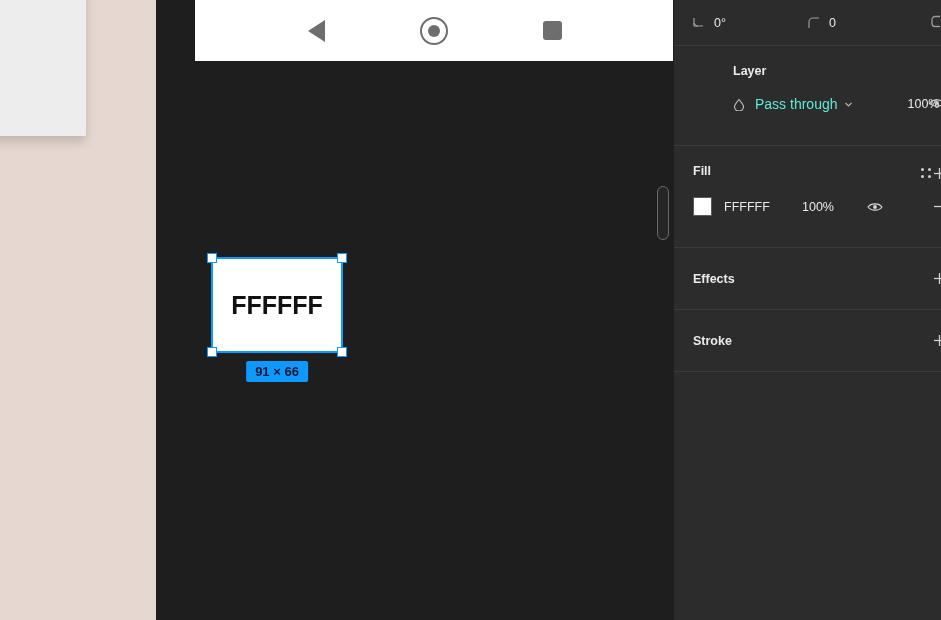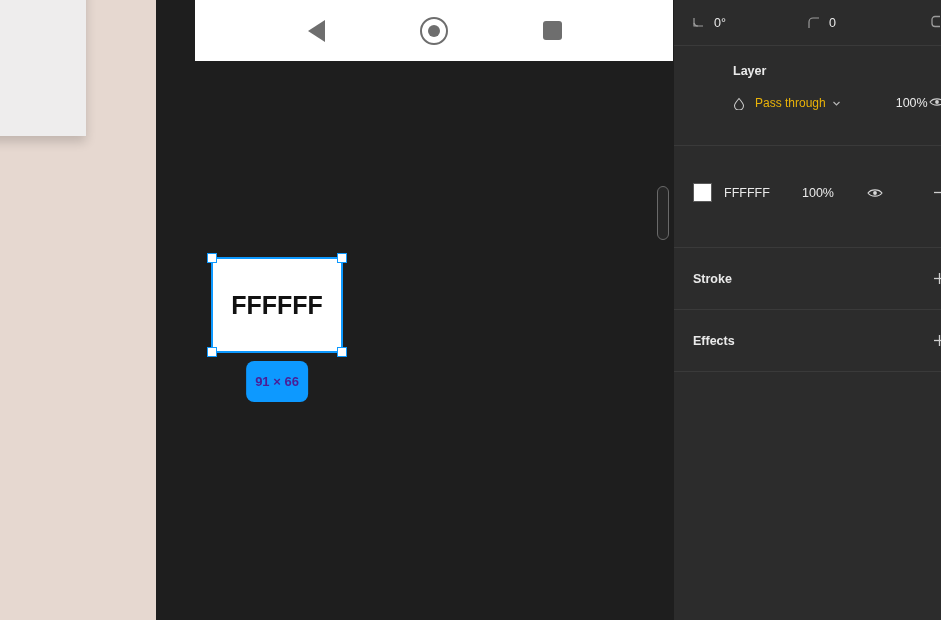--- a/index.html
+++ b/index.html
@@ -119,25 +119,25 @@
   .handle.tr { right: -6px; top: -6px;  }
   .handle.bl { left: -6px;  bottom: -6px; }
   .handle.br { right: -6px; bottom: -6px; }
 
   .size-badge {
     position: absolute;
     left: 50%;
     transform: translateX(-50%);
     top: 102px;
     background: #0d99ff;
-    color: #4c1d95;
+    color: #0f172a;
     font-size: 13px;
     font-weight: bold;
-    padding: 13px 9px;
-    border-radius: 8px;
+    padding: 3px 9px;
+    border-radius: 2px;
     white-space: nowrap;
   }
 
   
   .canvas-handle {
     position: absolute;
     right: 5px;
     top: 186px;
     width: 10px;
     height: 52px;
@@ -208,22 +208,22 @@
 
   .layer-row {
     display: flex;
     align-items: center;
     padding-left: 19px;
     margin-top: 18px;
     gap: 0;
   }
   .blend-icon { width: 22px; color: #c9c9c9; display:flex; align-items:center;}
   .blend-name {
-    font-size: 12px;
-    color: #eab308;
+    font-size: 14px;
+    color: #5eead4;
     margin-right: 5px;
   }
   .chev { color: #b5b5b5; display: flex; align-items: center; }
   .layer-opacity {
     font-size: 12.5px;
     color: #eaeaea;
     margin-left: 54px;
   }
   .eye-cut {
     position: absolute;
@@ -394,57 +394,76 @@
         <span class="eye-cut">
           <svg width="16" height="12" viewBox="0 0 16 12">
             <path d="M1 6 C4 1.8 12 1.8 15 6 C12 10.2 4 10.2 1 6 Z" stroke="#d0d0d0" stroke-width="1.1" fill="none"></path>
             <circle cx="8" cy="6" r="1.9" fill="#d0d0d0"></circle>
           </svg>
         </span>
       </div>
     </div>
 
     <div class="pp-section sec-fill">
+      <div class="sec-head">
+        <span class="sec-title">Fill</span>
+        <span class="fill-head-icons">
+          <span class="icon-btn">
+            <span class="dots4">
+              <i></i>
+                <i></i>
+                <i></i>
+                <i></i>
+            </span>
+          </span>
+          <span class="plus-cut">
+            <svg width="13" height="13" viewBox="0 0 13 13">
+              <path d="M1 6.5 L12 6.5" stroke="#cfcfcf" stroke-width="1.3"></path>
+              <path d="M6.5 1 L6.5 12" stroke="#cfcfcf" stroke-width="1.3"></path>
+            </svg>
+          </span>
+        </span>
+      </div>
       <div class="fill-row">
         <span class="swatch"></span>
         <span class="fill-hex">FFFFFF</span>
         <span class="fill-pct">100%</span>
         <span class="fill-eye">
           <svg width="16" height="12" viewBox="0 0 16 12">
             <path d="M1 6 C4 1.8 12 1.8 15 6 C12 10.2 4 10.2 1 6 Z" stroke="#d8d8d8" stroke-width="1.1" fill="none"></path>
             <circle cx="8" cy="6" r="1.9" fill="#d8d8d8"></circle>
           </svg>
         </span>
         <span class="plus-cut" style="right:-6px;top:3px;">
           <svg width="13" height="13" viewBox="0 0 13 13">
             <path d="M1 6.5 L12 6.5" stroke="#cfcfcf" stroke-width="1.3"></path>
           </svg>
         </span>
       </div>
     </div>
 
     <div class="pp-section sec-simple">
       <div class="sec-simple-inner">
+        <span class="sec-title">Effects</span>
+        <span class="plus-cut">
+          <svg width="13" height="13" viewBox="0 0 13 13">
+            <path d="M1 6.5 L12 6.5" stroke="#cfcfcf" stroke-width="1.3"></path>
+            <path d="M6.5 1 L6.5 12" stroke="#cfcfcf" stroke-width="1.3"></path>
+          </svg>
+        </span>
+      </div>
+    </div>
+
+    <div class="pp-section sec-simple">
+      <div class="sec-simple-inner">
         <span class="sec-title">Stroke</span>
         <span class="plus-cut">
           <svg width="13" height="13" viewBox="0 0 13 13">
             <path d="M1 6.5 L12 6.5" stroke="#cfcfcf" stroke-width="1.3"></path>
             <path d="M6.5 1 L6.5 12" stroke="#cfcfcf" stroke-width="1.3"></path>
           </svg>
         </span>
       </div>
     </div>
 
-    <div class="pp-section sec-simple">
-      <div class="sec-simple-inner">
-        <span class="sec-title">Effects</span>
-        <span class="plus-cut">
-          <svg width="13" height="13" viewBox="0 0 13 13">
-            <path d="M1 6.5 L12 6.5" stroke="#cfcfcf" stroke-width="1.3"></path>
-            <path d="M6.5 1 L6.5 12" stroke="#cfcfcf" stroke-width="1.3"></path>
-          </svg>
-        </span>
-      </div>
-    </div>
-
 
   </div>
 </div>
 
 </body></html>

